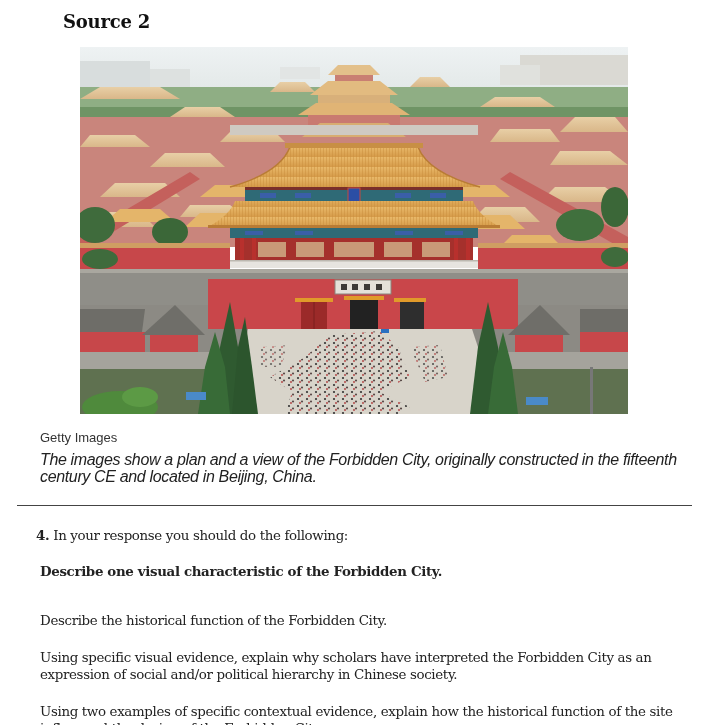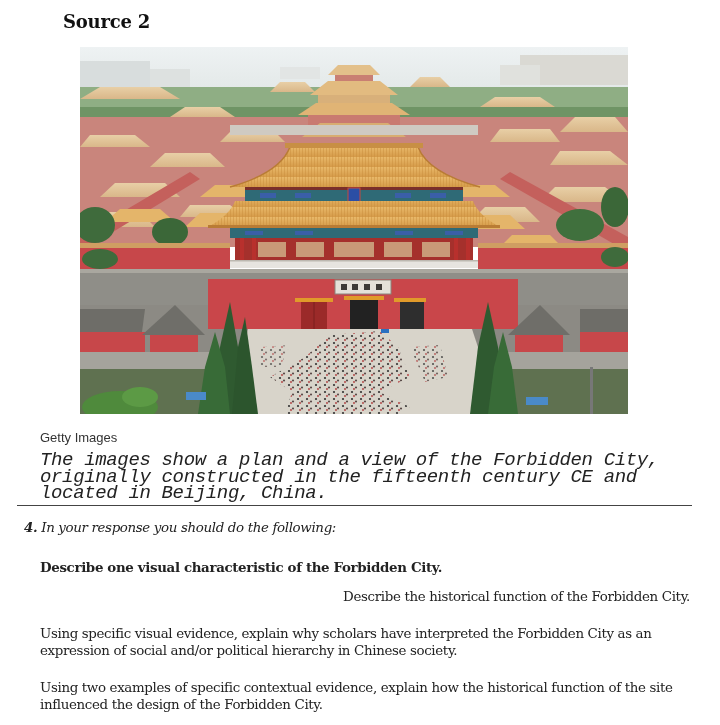--- a/index.html
+++ b/index.html
@@ -4,31 +4,31 @@
 <style>
   html, body { margin: 0; padding: 0; background: #ffffff; }
   body { width: 720px; height: 725px; position: relative; overflow: hidden;
          font-family: "DejaVu Serif", serif; color: #222; }
   .source-heading { position: absolute; left: 63px; top: 11px; font-size: 18px; font-weight: bold;
                     font-family: "DejaVu Serif", serif; color: #111; letter-spacing: -0.2px; }
   .photo { position: absolute; left: 80px; top: 47px; width: 548px; height: 367px; overflow: hidden; }
   .photo svg { display: block; }
   .credit { position: absolute; left: 40px; top: 430px; font-family: "Liberation Sans", sans-serif;
             font-size: 13px; color: #333; }
-  .caption { position: absolute; left: 40px; top: 452px; width: 650px; font-size: 19px; line-height: 16.5px;
-             font-style: italic; color: #222; font-family: Liberation Mono, monospace; letter-spacing: -0.35px; }
+  .caption { position: absolute; left: 40px; top: 452px; width: 650px; font-size: 16px; line-height: 16.5px;
+             font-style: italic; color: #222; font-family: Liberation Sans, sans-serif; letter-spacing: -0.35px; }
   .divider { position: absolute; left: 17px; top: 505px; width: 675px; height: 0; border-top: 1.5px solid #444; }
   .question { position: absolute; left: 24px; top: 516px; width: 680px; font-size: 13.4px; color: #222;
               font-family: "DejaVu Serif", serif; letter-spacing: -0.35px; }
-  .q-stem { margin: 0; line-height: 23px; font-style: italic; }
+  .q-stem { margin: 12px; line-height: 15px; }
   .q-num { font-weight: bold; }
   .task-list { list-style: none; margin: 0; padding: 0 0 0 16px; }
   .task { line-height: 17px; width: 650px; }
   .task.t1 { margin-top: 20px; font-weight: bold; }
-  .task.t2 { margin-top: 12px; text-align: right; }
+  .task.t2 { margin-top: 32px; }
   .task.t3 { margin-top: 20px; }
   .task.t4 { margin-top: 20px; }
 </style>
 </head>
 <body>
 
 <div class="source-heading">Source 2</div>
 
 <div class="photo">
   <svg width="548" height="367" viewBox="0 0 548 367" xmlns="http://www.w3.org/2000/svg">

